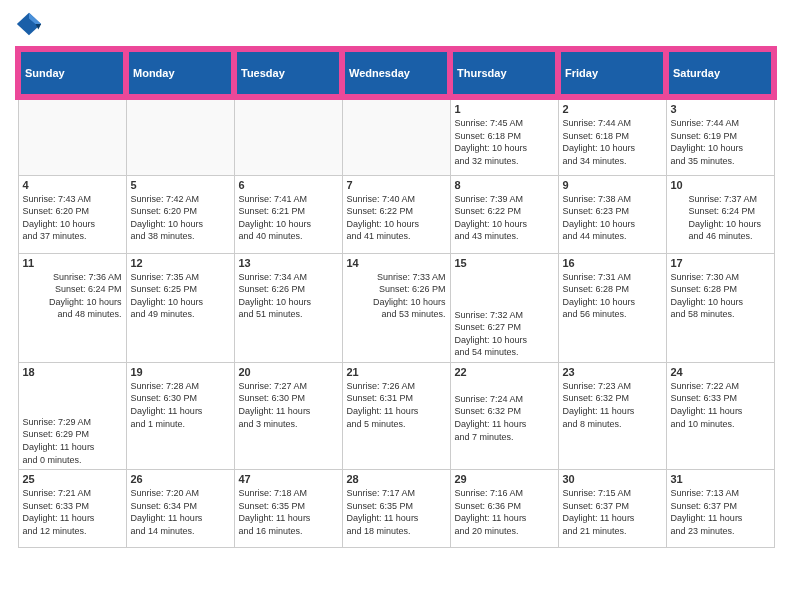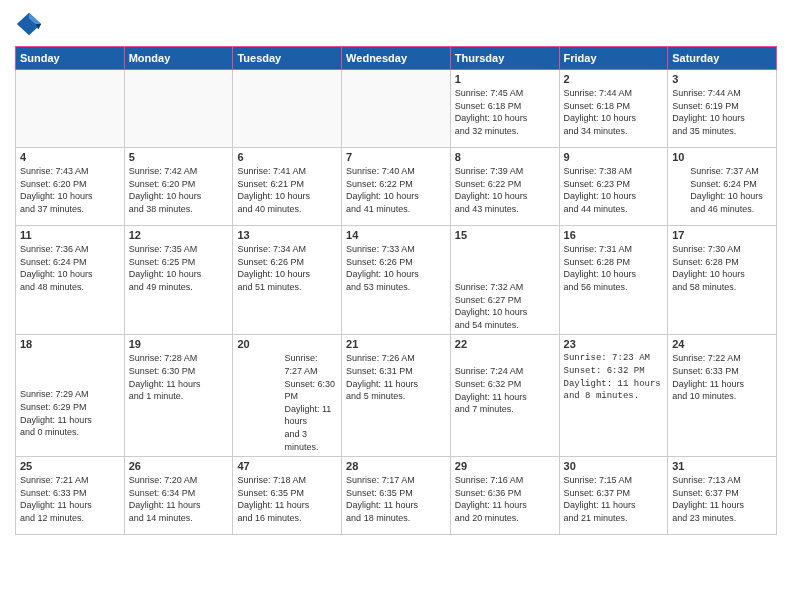--- a/index.html
+++ b/index.html
@@ -60,23 +60,23 @@
     .calendar-table {
       width: 100%;
       border-collapse: collapse;
       table-layout: fixed;
     }
     .calendar-table th {
       background-color: #1a5fa8;
       color: #fff;
       font-size: 11px;
       font-weight: bold;
-      padding: 5px 4px;
+      padding: 15px 4px;
       text-align: left;
-      border: 1px solid #ec4899;
+      border: 6px solid #ec4899;
     }
     .calendar-table td {
       border: 1px solid #ccc;
       vertical-align: top;
       padding: 3px 4px;
       font-size: 9.5px;
       color: #333;
       height: 78px;
       background: #fff;
     }
@@ -204,42 +204,42 @@
             <span class="day-number">10</span>
             <div class="cell-text" style="white-space: pre-line; margin-left: 18px;">Sunrise: 7:37 AM
 Sunset: 6:24 PM
 Daylight: 10 hours
 and 46 minutes.</div>
           </td>
         </tr>
         <tr>
           <td>
             <span class="day-number">11</span>
-            <div class="cell-text" style="white-space: pre-line;">Sunrise: 7:36 AM
+            <div class="cell-text" style="white-space: pre-line; text-align: right;">Sunrise: 7:36 AM
 Sunset: 6:24 PM
 Daylight: 10 hours
 and 48 minutes.</div>
           </td>
           <td>
             <span class="day-number">12</span>
             <div class="cell-text" style="white-space: pre-line;">Sunrise: 7:35 AM
 Sunset: 6:25 PM
 Daylight: 10 hours
 and 49 minutes.</div>
           </td>
           <td>
             <span class="day-number">13</span>
             <div class="cell-text" style="white-space: pre-line;">Sunrise: 7:34 AM
 Sunset: 6:26 PM
 Daylight: 10 hours
 and 51 minutes.</div>
           </td>
           <td>
             <span class="day-number">14</span>
-            <div class="cell-text" style="white-space: pre-line;">Sunrise: 7:33 AM
+            <div class="cell-text" style="white-space: pre-line; text-align: right;">Sunrise: 7:33 AM
 Sunset: 6:26 PM
 Daylight: 10 hours
 and 53 minutes.</div>
           </td>
           <td>
             <span class="day-number">15</span>
             <div class="cell-text" style="white-space: pre-line; margin-top: 40px;">Sunrise: 7:32 AM
 Sunset: 6:27 PM
 Daylight: 10 hours
 and 54 minutes.</div>
@@ -269,42 +269,42 @@
           </td>
           <td>
             <span class="day-number">19</span>
             <div class="cell-text" style="white-space: pre-line;">Sunrise: 7:28 AM
 Sunset: 6:30 PM
 Daylight: 11 hours
 and 1 minute.</div>
           </td>
           <td>
             <span class="day-number">20</span>
-            <div class="cell-text" style="white-space: pre-line; margin-left: 47px;">Sunrise: 7:27 AM
+            <div class="cell-text" style="white-space: pre-line;">Sunrise: 7:27 AM
 Sunset: 6:30 PM
 Daylight: 11 hours
 and 3 minutes.</div>
           </td>
           <td>
             <span class="day-number">21</span>
             <div class="cell-text" style="white-space: pre-line;">Sunrise: 7:26 AM
 Sunset: 6:31 PM
 Daylight: 11 hours
 and 5 minutes.</div>
           </td>
           <td>
             <span class="day-number">22</span>
             <div class="cell-text" style="white-space: pre-line; margin-top: 15px;">Sunrise: 7:24 AM
 Sunset: 6:32 PM
 Daylight: 11 hours
 and 7 minutes.</div>
           </td>
           <td>
             <span class="day-number">23</span>
-            <div class="cell-text" style="white-space: pre-line; font-family: Liberation Mono, monospace;">Sunrise: 7:23 AM
+            <div class="cell-text" style="white-space: pre-line;">Sunrise: 7:23 AM
 Sunset: 6:32 PM
 Daylight: 11 hours
 and 8 minutes.</div>
           </td>
           <td>
             <span class="day-number">24</span>
             <div class="cell-text" style="white-space: pre-line;">Sunrise: 7:22 AM
 Sunset: 6:33 PM
 Daylight: 11 hours
 and 10 minutes.</div>

